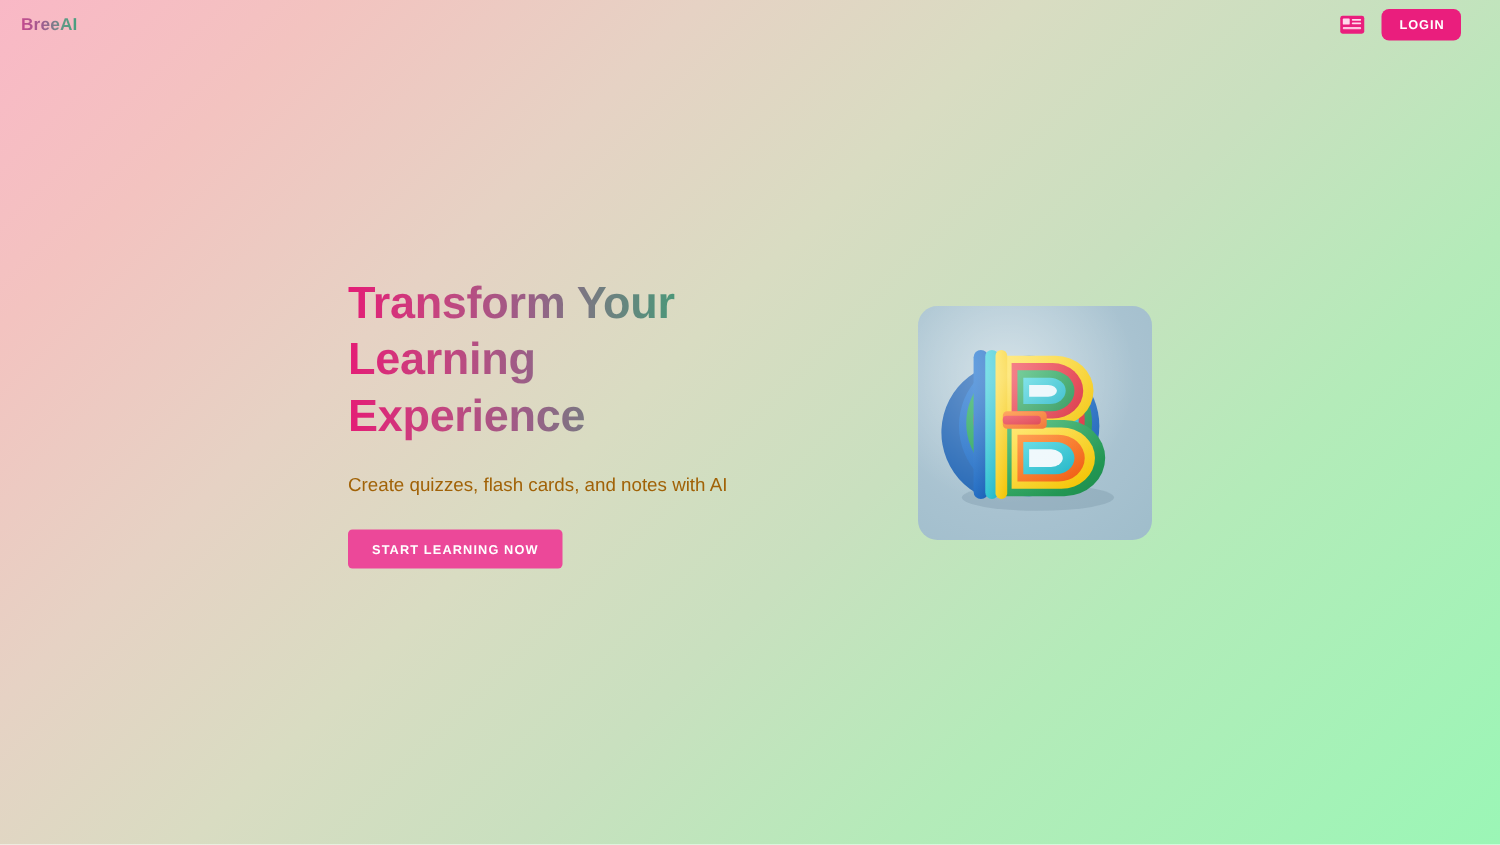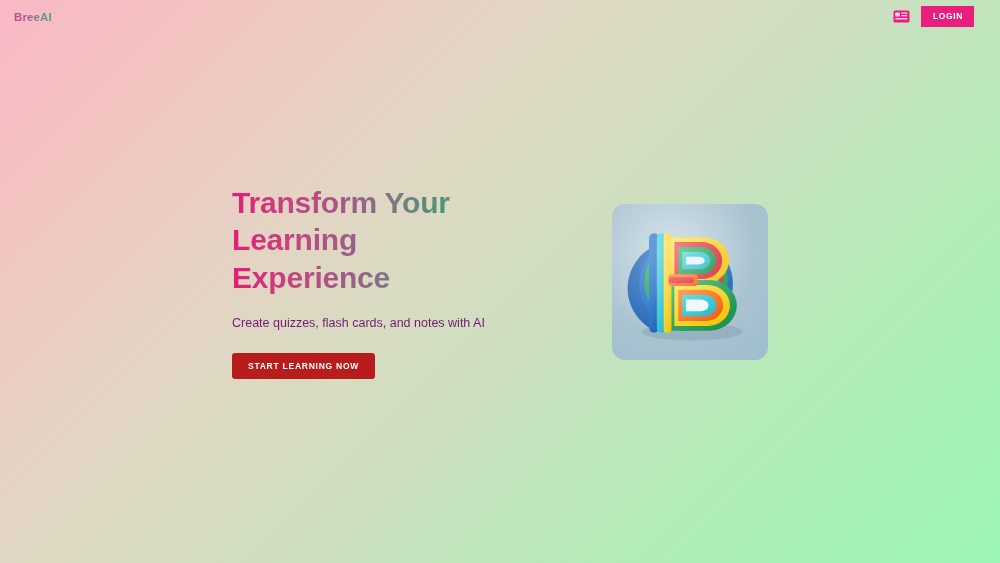--- a/index.html
+++ b/index.html
@@ -34,21 +34,21 @@
   }
   .header-actions{ display:flex; align-items:center; gap:11px; }
 
   .card-icon{
     width:17px; height:13px; display:block;
   }
   .login-button{
     background:#ea1e7d; color:#fff; border:none;
     font-family:"Liberation Sans", sans-serif;
     font-size:8.5px; font-weight:bold; letter-spacing:.6px;
-    padding:6px 11px 6px 12px; border-radius:0; cursor:pointer;
+    padding:6px 11px 6px 12px; border-radius:5px; cursor:pointer;
     line-height:1;
   }
 
   
   .hero{
     position:absolute; top:0; left:0; width:1000px; height:563px;
     display:flex; align-items:center; justify-content:center;
     gap:118px;
   }
   .hero-copy{ width:262px; }
@@ -62,25 +62,25 @@
         #9a5f87 46%,
         #6e8180 66%,
         #469a78 86%,
         #2f9f73 100%);
     -webkit-background-clip:text; background-clip:text;
     -webkit-text-fill-color:transparent; color:transparent;
     margin-bottom:19px;
     white-space:pre-line;
   }
   .hero-subtitle{
-    font-size:12.5px; color:#701a75; line-height:1.4;
+    font-size:12.5px; color:#a16207; line-height:1.4;
     margin-bottom:20px;
   }
   .cta-button{
-    display:inline-block; background:#b91c1c; color:#fff; border:none;
+    display:inline-block; background:#ec4899; color:#fff; border:none;
     font-family:"Liberation Sans", sans-serif;
     font-size:8.5px; font-weight:bold; letter-spacing:.75px;
     padding:9px 16px; border-radius:3px; cursor:pointer; line-height:1;
   }
 
   
   .hero-visual{
     width:156px; height:156px; border-radius:13px;
     background:radial-gradient(circle at 38% 32%, #bed3dc 0%, #a8c2d0 62%, #9fbdcb 100%);
     position:relative; overflow:hidden; flex:0 0 auto;

